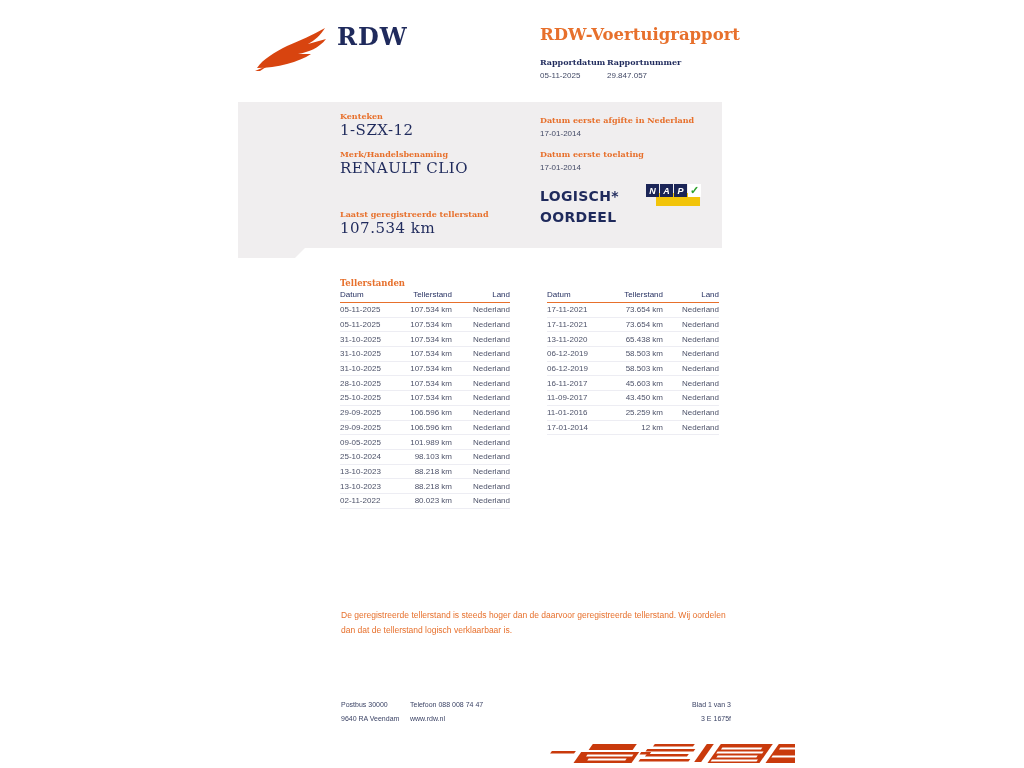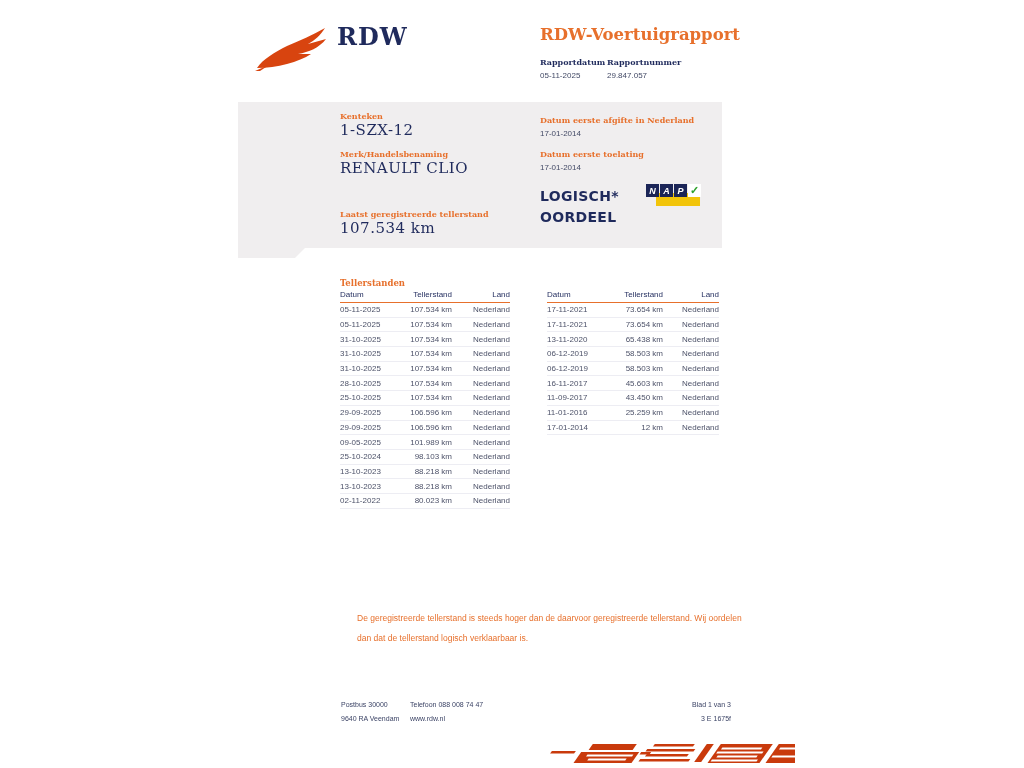--- a/index.html
+++ b/index.html
@@ -77,21 +77,21 @@
   .c-stand { width:46px; text-align:right; }
   .c-stand-r { width:50px; text-align:right; }
   .c-land { flex:1; text-align:right; }
 
   
   .note-title {
     font-weight:bold; font-size:10px; color:#1f2a5c; letter-spacing:0.2px;
   }
   .note-star { color:#6a6f85; font-size:9px; vertical-align:2px; margin-right:2px; }
   .note-text {
-    width:394px; font-size:8.5px; color:#e7702c; line-height:20px; margin-top:4px;margin-left:16px;
+    width:394px; font-size:8.5px; color:#e7702c; line-height:15px; margin-top:4px;
   }
 
   
   .foot { font-size:7px; color:#3c4466; line-height:14px; }
   .foot-right { text-align:right; }
   .foot a { color:#3c4466; text-decoration:none; }
 </style>
 </head>
 <body>
 

